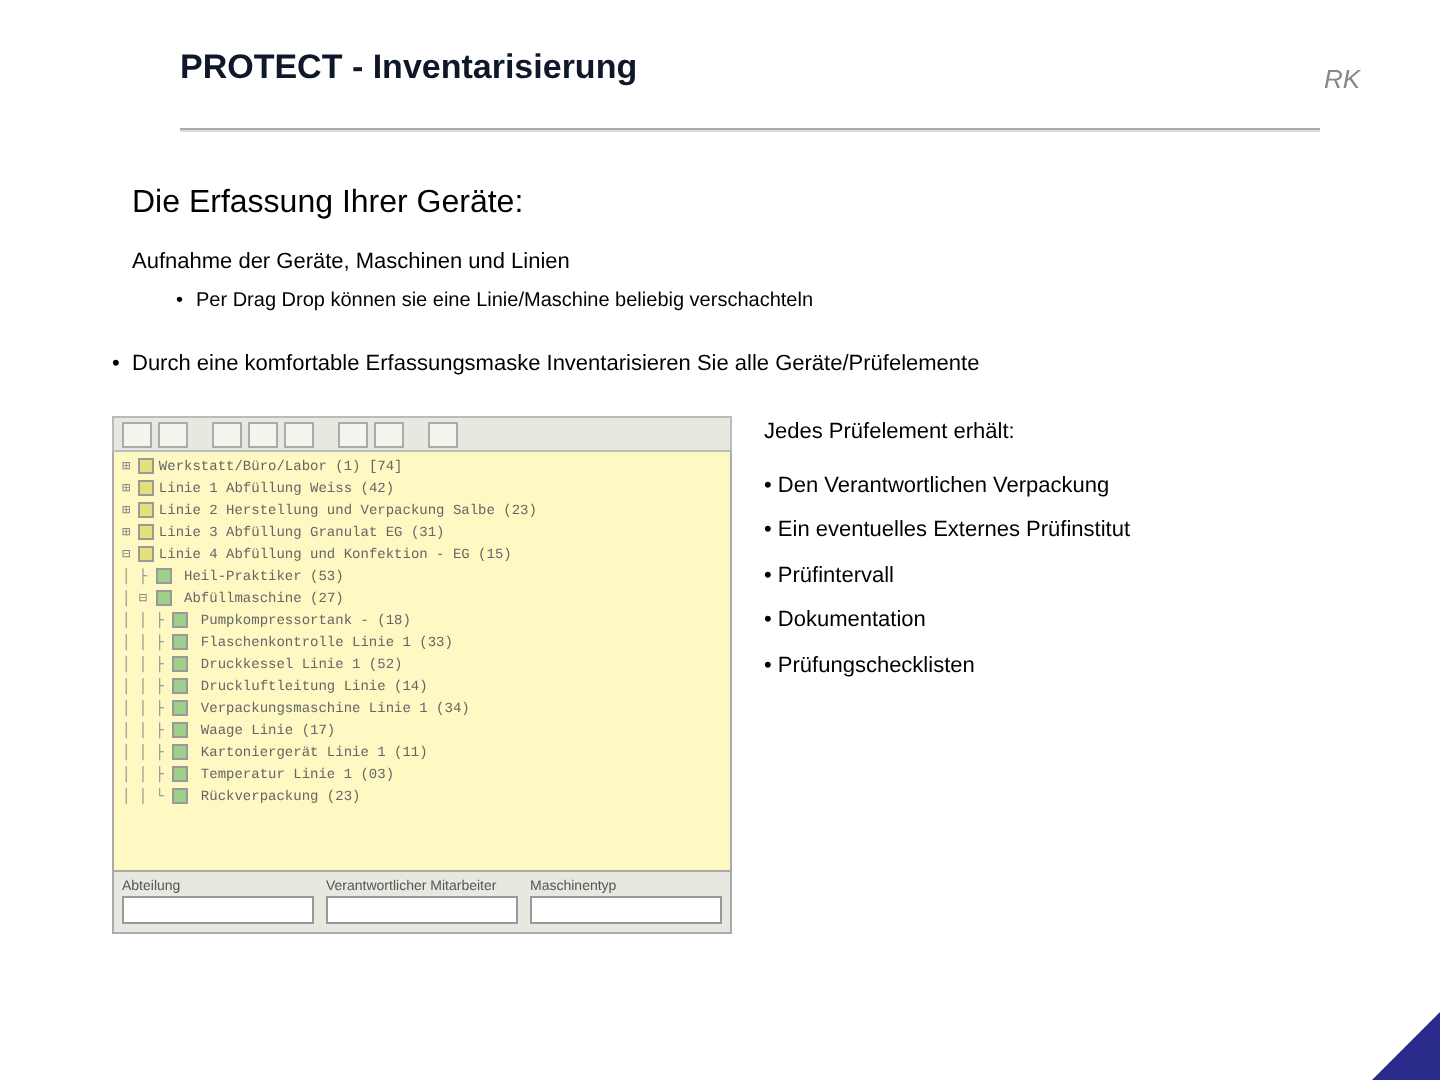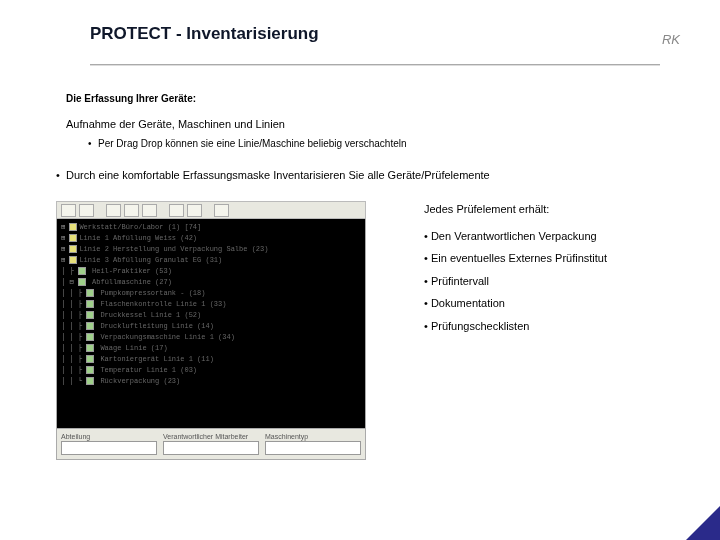--- a/index.html
+++ b/index.html
@@ -25,22 +25,22 @@
   }
   .logo {
     position: absolute;
     top: 32px;
     right: 40px;
     font-size: 13px;
     font-style: italic;
     color: #888;
   }
   .subtitle {
-    font-size: 10px;
-    font-weight: bold;
+    font-size: 16px;
+    font-weight: normal;
     margin-left: -24px;
     margin-bottom: 14px;
   }
   .intro {
     font-size: 11px;
     margin-left: -24px;
     margin-bottom: 8px;
   }
   .sub-bullet {
     font-size: 10px;
@@ -71,21 +71,21 @@
     padding: 0 4px;
     gap: 3px;
   }
   .tb-btn {
     width: 15px; height: 13px;
     border: 1px solid #aaa;
     background: #f4f4ec;
   }
   .tree-pane {
     height: 210px;
-    background: #000000;
+    background: #fef9c3;
     border: 1px solid #aaa;
     border-top: none;
     padding: 3px 4px;
     font-size: 7px;
     font-family: "Courier New", monospace;
     color: #666;
     overflow: hidden;
     line-height: 11px;
     position: relative;
   }
@@ -116,21 +116,20 @@
     font-size: 7px;
     color: #555;
     margin-bottom: 1px;
     filter: blur(0.3px);
   }
   .bf-col { flex:1; }
   .right-text {
     flex: 1;
     font-size: 11px;
     line-height: 1.5;
-    margin-left: 42px;
   }
   .right-heading { margin-bottom: 10px; }
   .right-list { list-style: none; margin-bottom: 14px; }
   .right-list li { margin-bottom: 6px; }
   .right-list li::before { content: "• "; }
   .corner {
     position: absolute;
     right: 0;
     bottom: 0;
     width: 0; height: 0;
@@ -163,20 +162,21 @@
       <span class="tb-btn"></span>
       <span class="tb-btn"></span>
       <span style="width:6px"></span>
       <span class="tb-btn"></span>
     </div>
     <div class="tree-pane">
       <div class="tree-row"><span class="tg">⊞ </span><span class="tico"></span><span>Werkstatt/Büro/Labor (1) [74]</span></div>
       <div class="tree-row"><span class="tg">⊞ </span><span class="tico"></span><span>Linie 1 Abfüllung Weiss (42)</span></div>
       <div class="tree-row"><span class="tg">⊞ </span><span class="tico"></span><span>Linie 2 Herstellung und Verpackung Salbe (23)</span></div>
       <div class="tree-row"><span class="tg">⊞ </span><span class="tico"></span><span>Linie 3 Abfüllung Granulat EG (31)</span></div>
+      <div class="tree-row"><span class="tg">⊟ </span><span class="tico"></span><span>Linie 4 Abfüllung und Konfektion - EG (15)</span></div>
       <div class="tree-row"><span class="tg">│ ├ </span><span class="tico g"></span><span>  Heil-Praktiker (53)</span></div>
       <div class="tree-row"><span class="tg">│ ⊟ </span><span class="tico g"></span><span>  Abfüllmaschine (27)</span></div>
       <div class="tree-row"><span class="tg">│ │ ├ </span><span class="tico g"></span><span>    Pumpkompressortank - (18)</span></div>
       <div class="tree-row"><span class="tg">│ │ ├ </span><span class="tico g"></span><span>    Flaschenkontrolle Linie 1 (33)</span></div>
       <div class="tree-row"><span class="tg">│ │ ├ </span><span class="tico g"></span><span>    Druckkessel Linie 1 (52)</span></div>
       <div class="tree-row"><span class="tg">│ │ ├ </span><span class="tico g"></span><span>    Druckluftleitung Linie (14)</span></div>
       <div class="tree-row"><span class="tg">│ │ ├ </span><span class="tico g"></span><span>    Verpackungsmaschine Linie 1 (34)</span></div>
       <div class="tree-row"><span class="tg">│ │ ├ </span><span class="tico g"></span><span>    Waage Linie (17)</span></div>
       <div class="tree-row"><span class="tg">│ │ ├ </span><span class="tico g"></span><span>    Kartoniergerät Linie 1 (11)</span></div>
       <div class="tree-row"><span class="tg">│ │ ├ </span><span class="tico g"></span><span>    Temperatur Linie 1 (03)</span></div>

